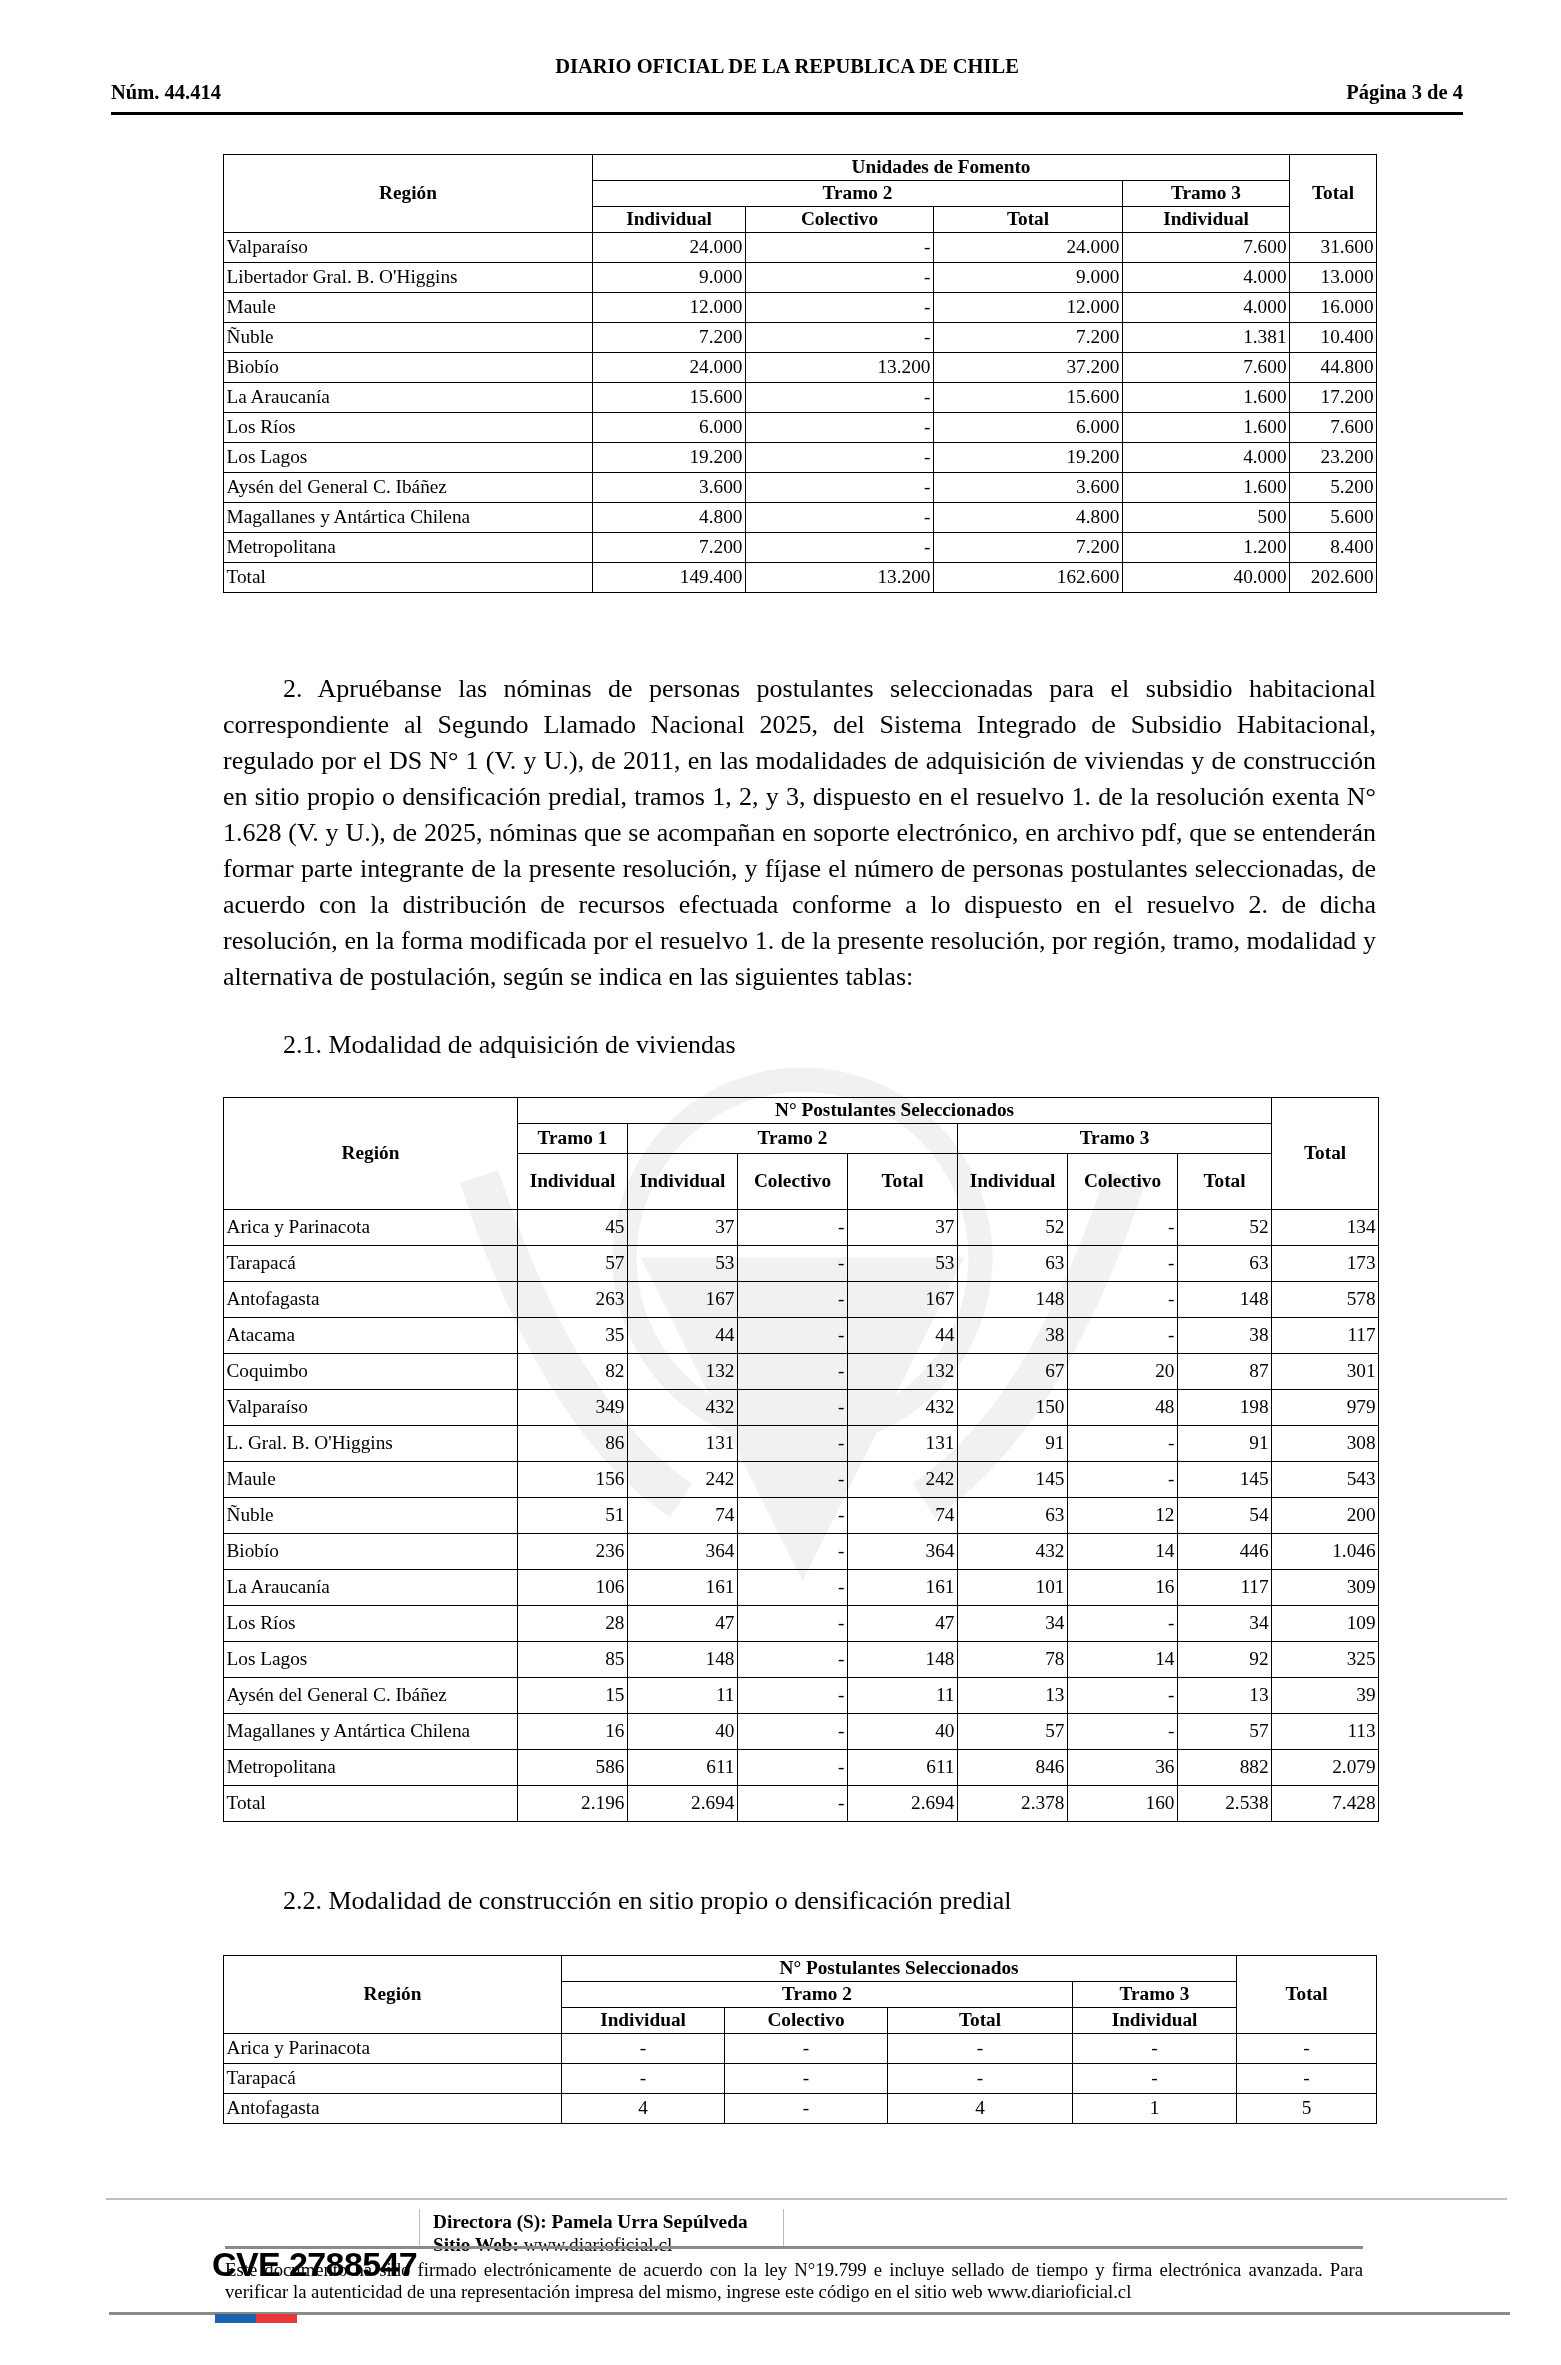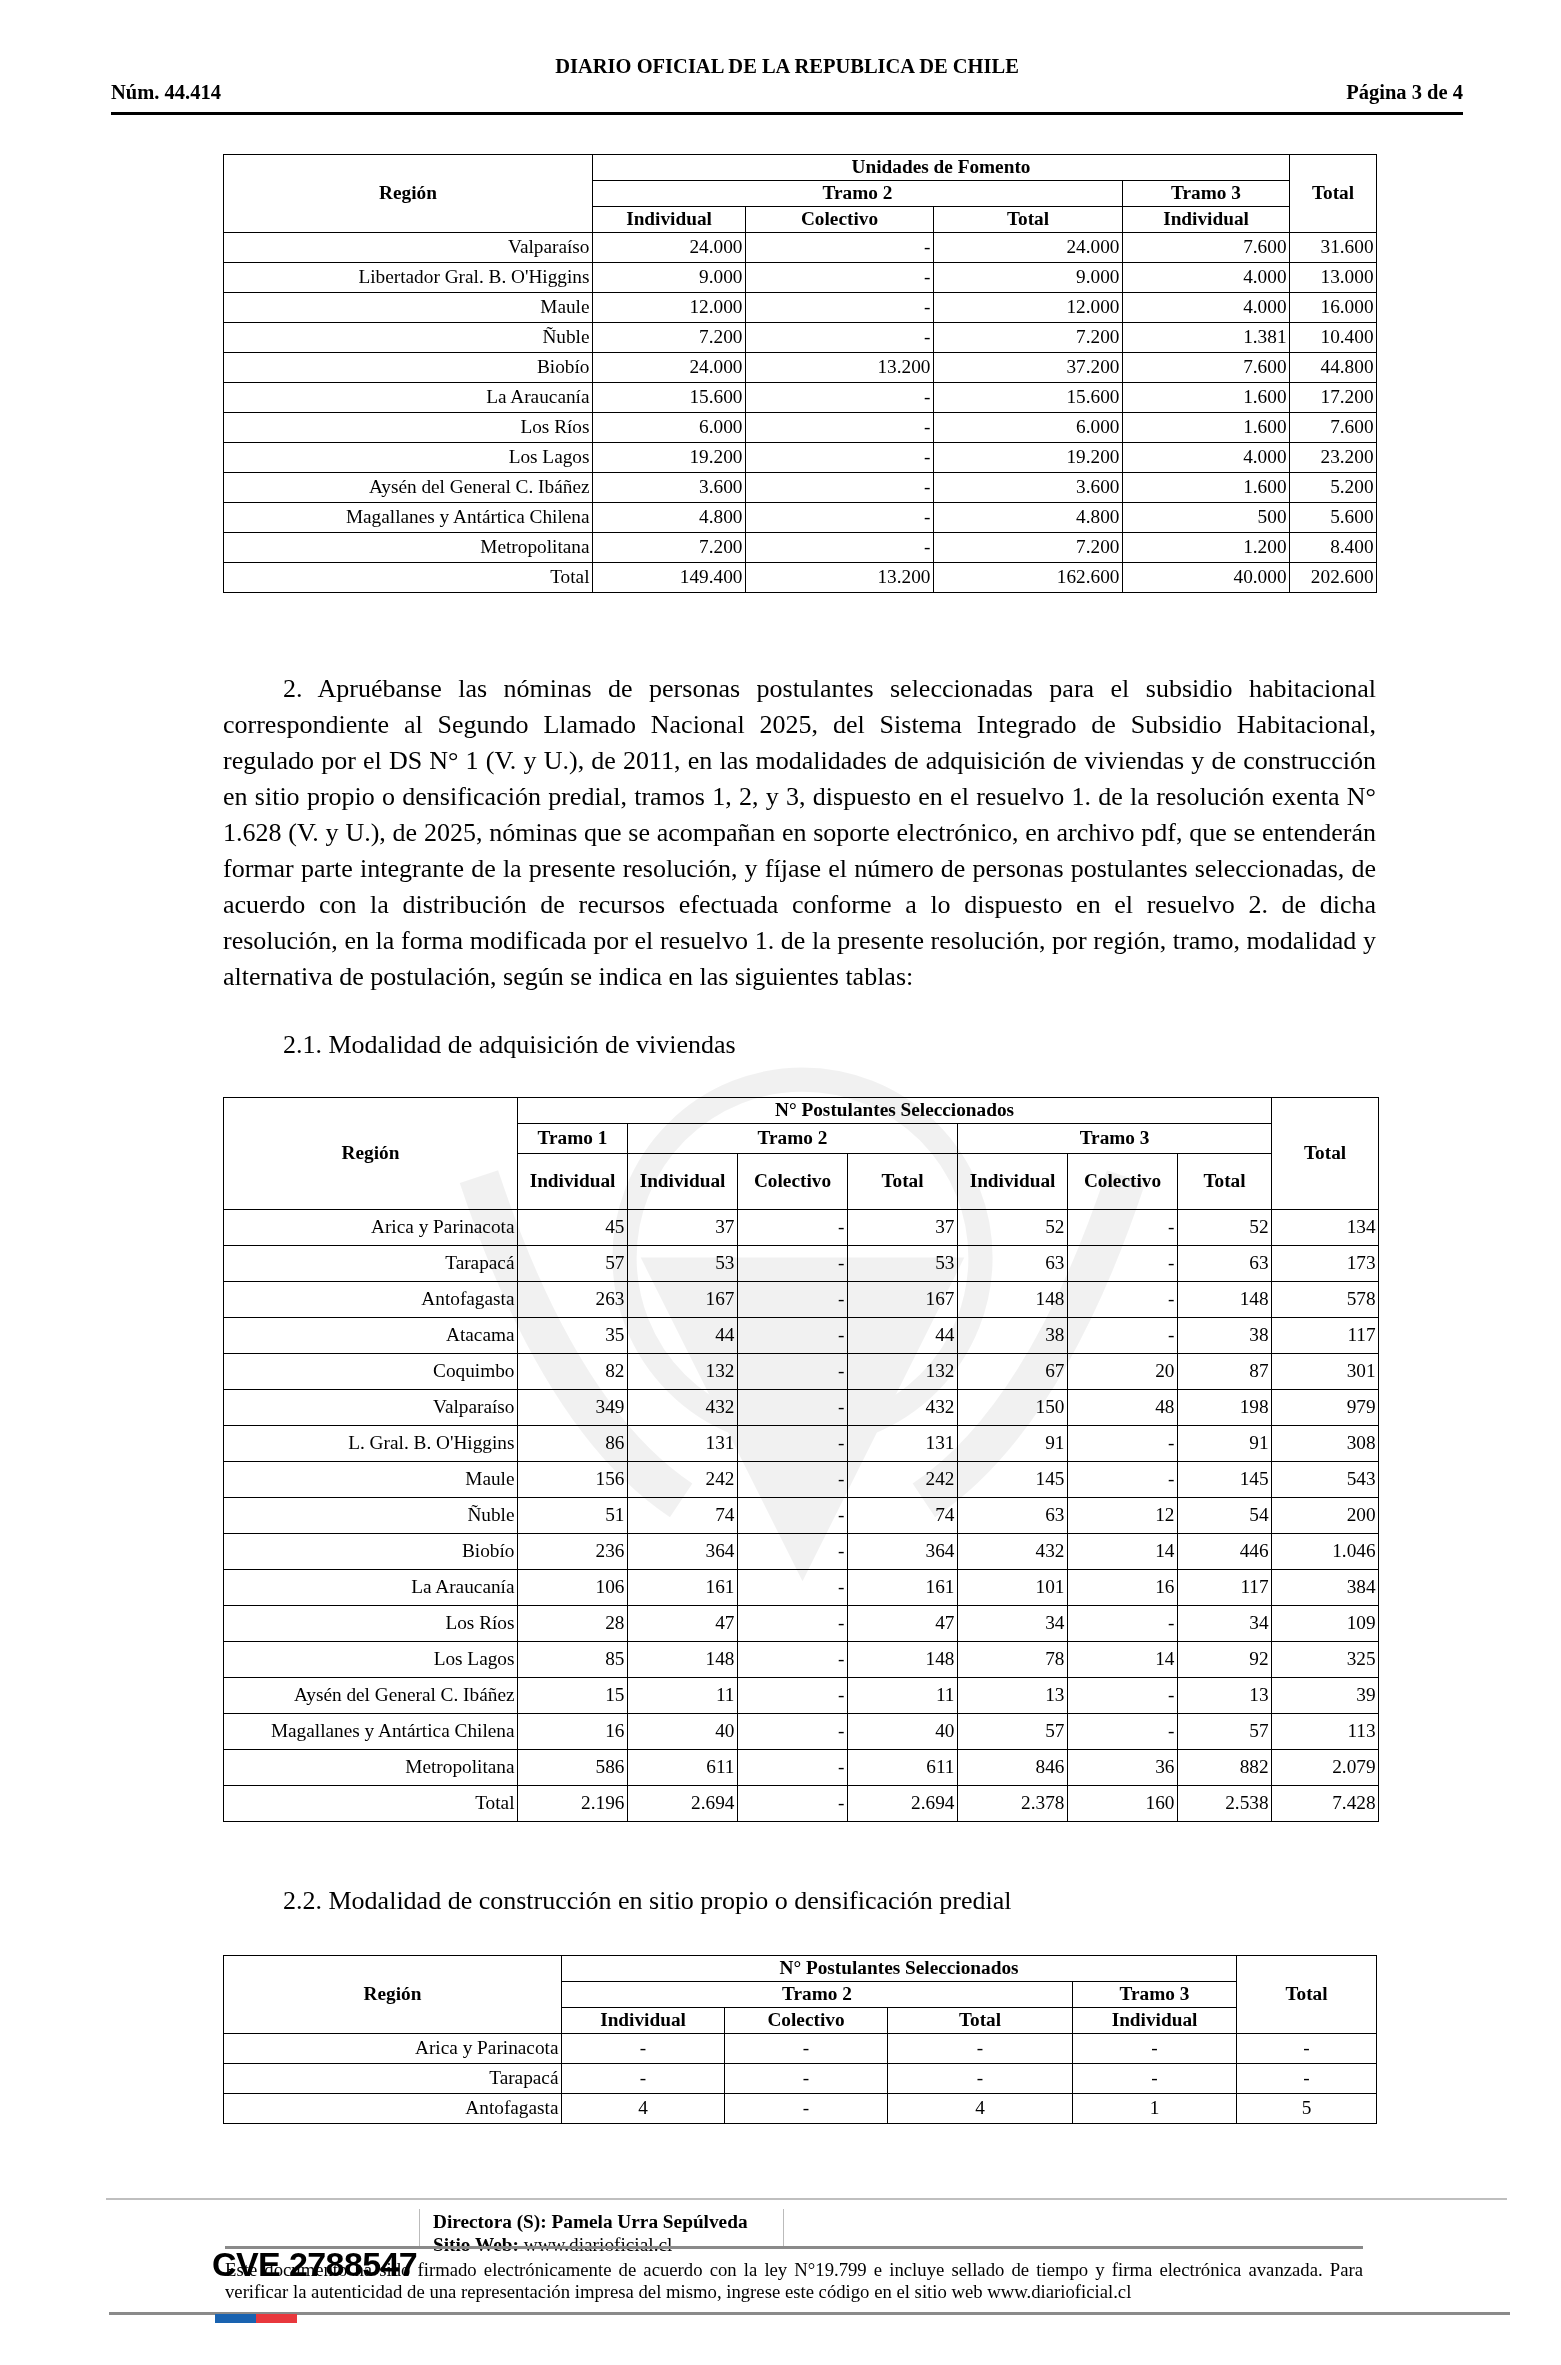--- a/index.html
+++ b/index.html
@@ -10,21 +10,21 @@
   .masthead { position: absolute; left: 111px; top: 49px; width: 1352px; height: 68px; }
   .mh-title { position: absolute; left: 0; right: 0; top: 6.2px; text-align: center; font-weight: bold; font-size: 20.5px; }
   .mh-num { position: absolute; left: 0; top: 32px; font-weight: bold; font-size: 20.5px; }
   .mh-date { position: absolute; left: 0; right: 0; top: 32px; text-align: center; font-weight: bold; font-size: 20.5px; }
   .mh-page { position: absolute; right: 0; top: 32px; font-weight: bold; font-size: 20.5px; }
   .mh-rule { position: absolute; left: 0; right: 0; top: 63px; height: 2.5px; background: #000; }
 
   table.dt { position: absolute; border-collapse: collapse; table-layout: fixed; font-size: 19.3px; }
   table.dt td, table.dt th { border: 1.9px solid #000; padding: 0 2.5px; line-height: 1.05; }
   table.dt th { font-weight: bold; text-align: center; }
-  table.dt td.reg { text-align: right; white-space: nowrap; }
+  table.dt td.reg { text-align: left; white-space: nowrap; }
   table.dt td.num { text-align: right; }
   table.dt td.ctr { text-align: center; }
 
   #t1 { left: 223px; top: 154px; width: 1153px; }
   #t1 tr.h th { height: 25px; }
   #t1 tr.r td { height: 29px; }
 
   #t2 { left: 223px; top: 1097px; width: 1153px; }
   #t2 tr.h1 th { height: 25px; }
   #t2 tr.h2 th { height: 29px; }
@@ -352,21 +352,21 @@
       </tr>
       <tr class="r">
         <td class="reg">La Araucanía</td>
         <td class="num">106</td>
         <td class="num">161</td>
         <td class="num">-</td>
         <td class="num">161</td>
         <td class="num">101</td>
         <td class="num">16</td>
         <td class="num">117</td>
-        <td class="num">384</td>
+        <td class="num">309</td>
       </tr>
       <tr class="r">
         <td class="reg">Los Ríos</td>
         <td class="num">28</td>
         <td class="num">47</td>
         <td class="num">-</td>
         <td class="num">47</td>
         <td class="num">34</td>
         <td class="num">-</td>
         <td class="num">34</td>

